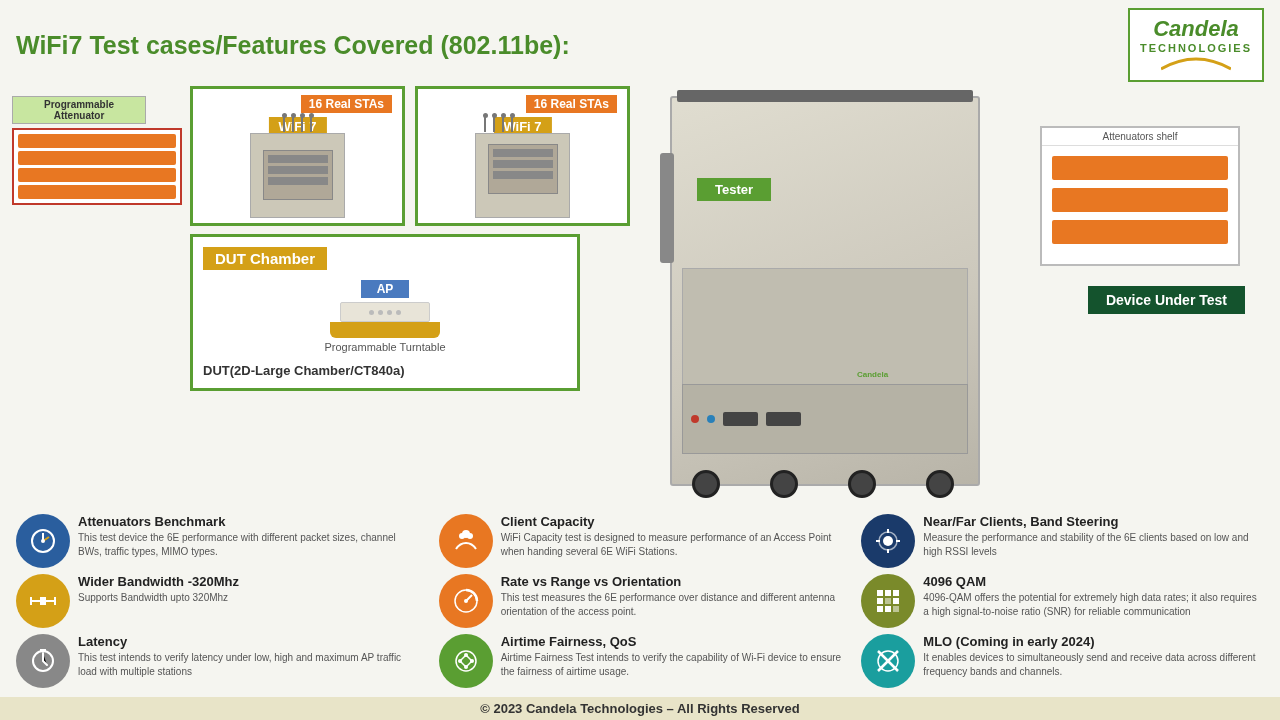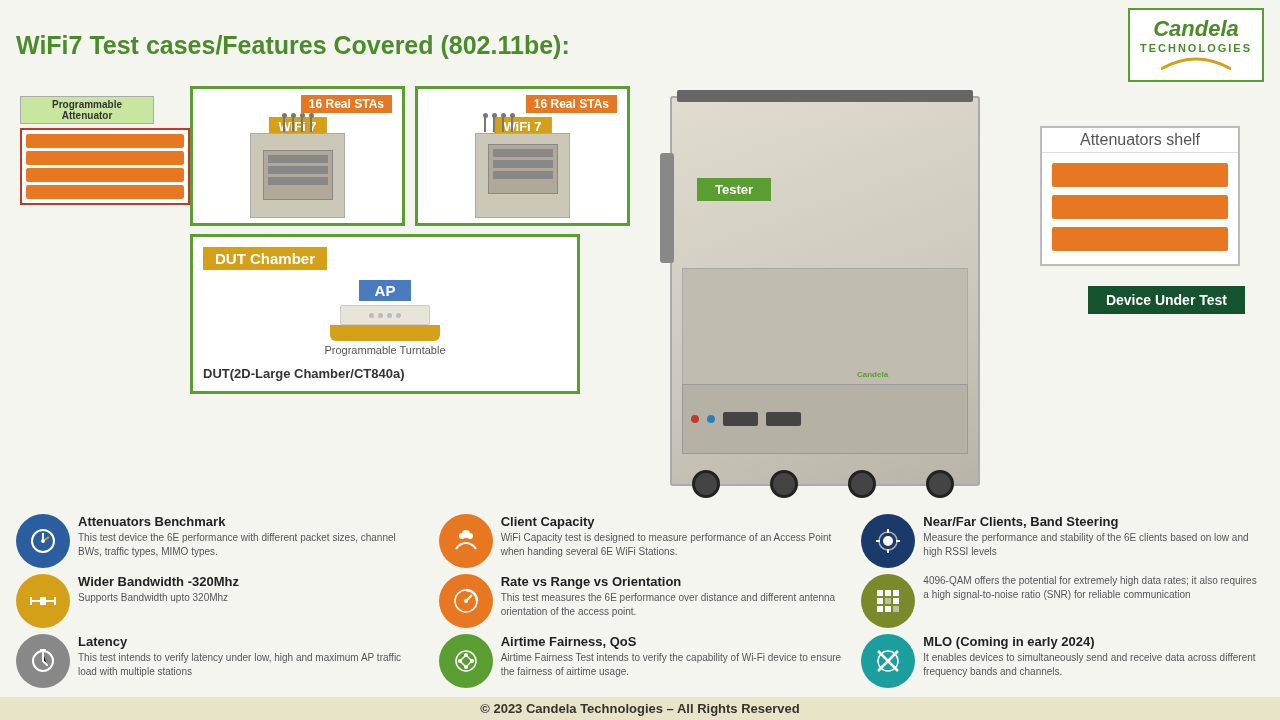--- a/index.html
+++ b/index.html
@@ -110,41 +110,41 @@
     }
     .ap-section {
       display: flex;
       flex-direction: column;
       align-items: center;
       padding: 5px 0;
     }
     .ap-label {
       background: #4a7abf;
       color: white;
-      font-size: 15px;
+      font-size: 12px;
       font-weight: bold;
       padding: 2px 16px;
       margin-bottom: 4px;
     }
     .turntable-label {
       font-size: 11px;
       color: #555;
       margin-top: 3px;
     }
     .dut-model {
       font-size: 13px;
       font-weight: bold;
       color: #333;
       margin-top: 5px;
     }
 
     
     .prog-attenuator {
       position: absolute;
-      left: 10px;
+      left: 2px;
       top: 10px;
       width: 134px;
     }
     .prog-att-label {
       background: #c8e6a0;
       color: #333;
       font-size: 10px;
       font-weight: bold;
       padding: 2px 8px;
       text-align: center;
@@ -362,21 +362,21 @@
 
         <div style="position:absolute; bottom:-14px; left:20px; display:flex; gap:50px;">
           <div style="width:28px;height:28px;border-radius:50%;background:#444;border:3px solid #222;"></div>
           <div style="width:28px;height:28px;border-radius:50%;background:#444;border:3px solid #222;"></div>
           <div style="width:28px;height:28px;border-radius:50%;background:#444;border:3px solid #222;"></div>
           <div style="width:28px;height:28px;border-radius:50%;background:#444;border:3px solid #222;"></div>
         </div>
       </div>
 
       <div style="position:absolute; right:30px; top:40px; width:200px; height:140px; border:2px solid #bbb; background:white;">
-        <div style="text-align:center; font-size:16px; color:#555; padding:3px 0; border-bottom:1px solid #ddd;">Attenuators shelf</div>
+        <div style="text-align:center; font-size:10px; color:#555; padding:3px 0; border-bottom:1px solid #ddd;">Attenuators shelf</div>
         <div style="padding:10px; display:flex; flex-direction:column; gap:8px;">
           <div style="height:24px; background:#e87722; border-radius:2px;"></div>
           <div style="height:24px; background:#e87722; border-radius:2px;"></div>
           <div style="height:24px; background:#e87722; border-radius:2px;"></div>
         </div>
       </div>
 
       <div style="position:absolute; right:25px; top:200px; background:#14532d; color:white; font-size:14px; font-weight:bold; padding:6px 18px;">Device Under Test</div>
     </div>
   </div>
@@ -460,20 +460,21 @@
           <rect x="19" y="3" width="6" height="6" fill="white"></rect>
           <rect x="3" y="11" width="6" height="6" fill="white"></rect>
           <rect x="11" y="11" width="6" height="6" fill="white" opacity="0.5"></rect>
           <rect x="19" y="11" width="6" height="6" fill="white"></rect>
           <rect x="3" y="19" width="6" height="6" fill="white"></rect>
           <rect x="11" y="19" width="6" height="6" fill="white"></rect>
           <rect x="19" y="19" width="6" height="6" fill="white" opacity="0.5"></rect>
         </svg>
       </div>
       <div class="feature-text">
+        <h3>4096 QAM</h3>
         <p>4096-QAM offers the potential for extremely high data rates; it also requires a high signal-to-noise ratio (SNR) for reliable communication</p>
       </div>
     </div>
     <div class="feature-item">
       <div class="feature-icon" style="background: rgb(136, 136, 136);">
         <svg width="28" height="28" viewBox="0 0 28 28">
           <circle cx="14" cy="14" r="10" stroke="white" stroke-width="2" fill="none"></circle>
           <path d="M14 6 L14 14 L18 18" stroke="white" stroke-width="2" stroke-linecap="round"></path>
           <line x1="11" y1="3" x2="17" y2="3" stroke="white" stroke-width="2"></line>
         </svg>

